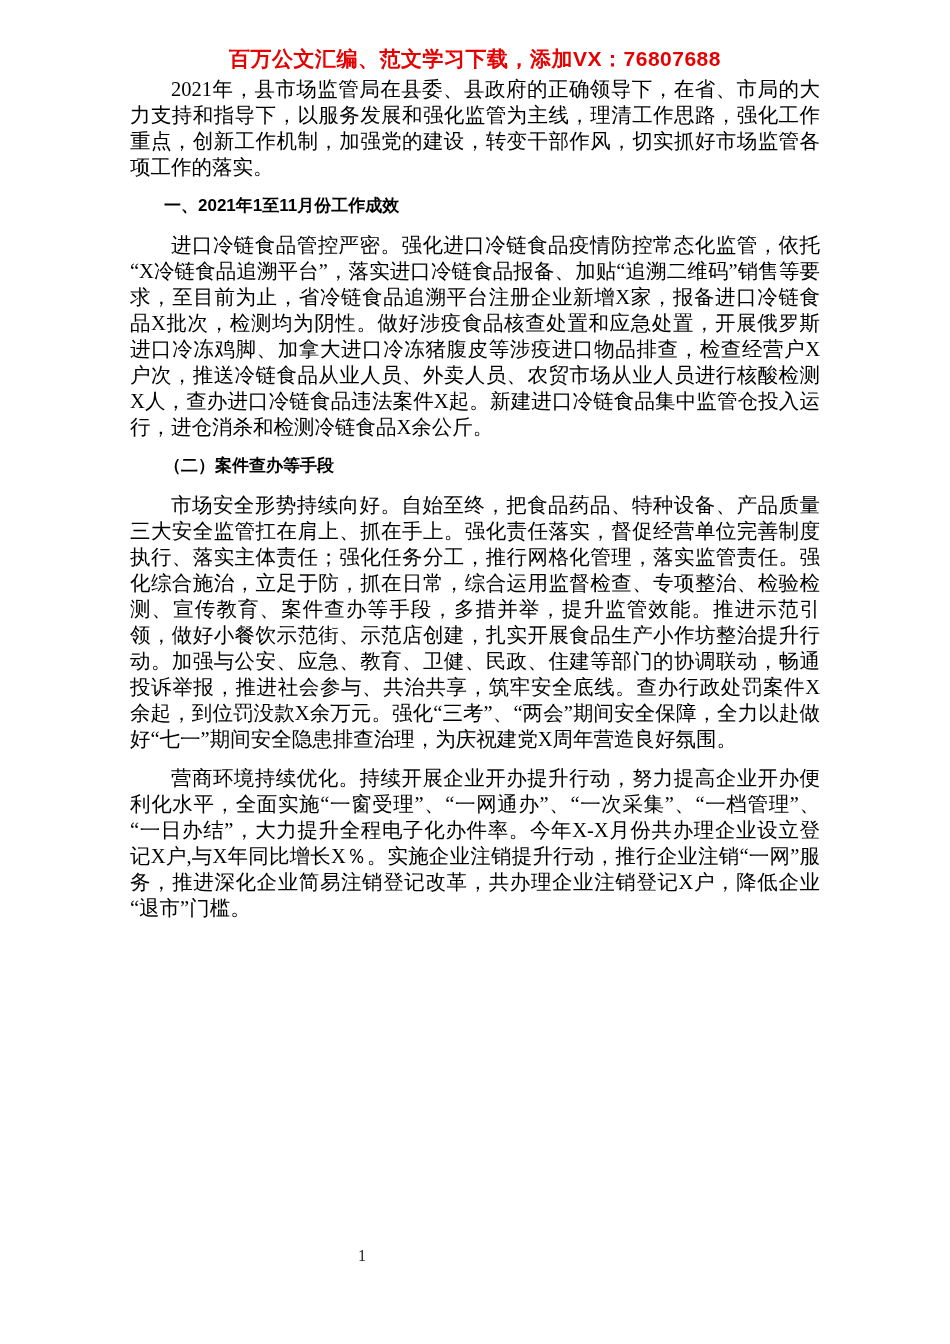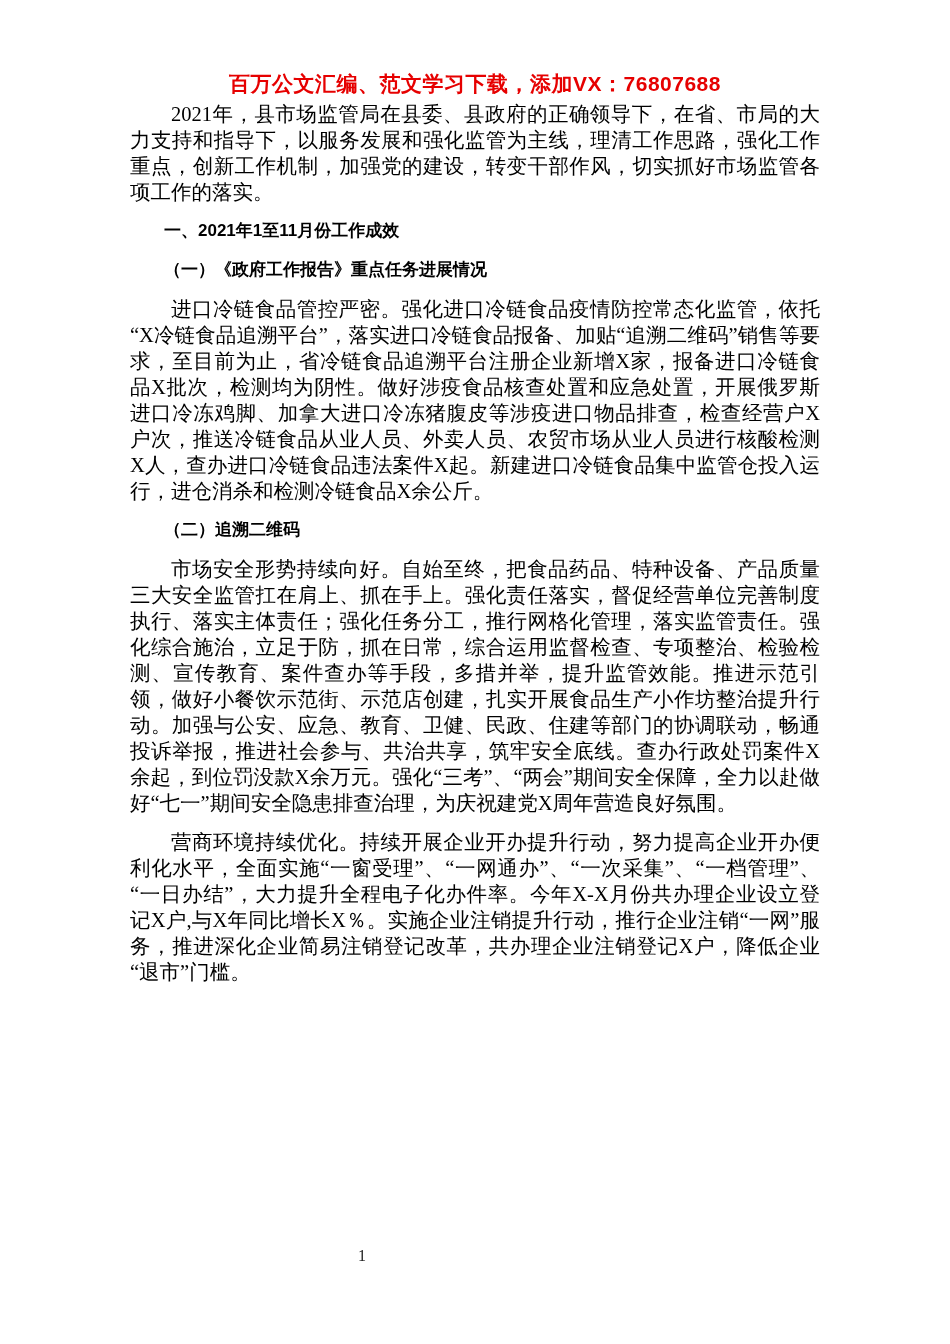--- a/index.html
+++ b/index.html
@@ -6,21 +6,21 @@
   body {
     width: 950px;
     height: 1344px;
     background: #ffffff;
     position: relative;
     font-family: "Liberation Serif", "DejaVu Serif", serif;
     color: #000000;
     overflow: hidden;
   }
   .promo-header {
-    padding-top: 70px;
+    padding-top: 45px;
     text-align: center;
     font-family: "Liberation Sans", "DejaVu Sans", sans-serif;
     font-weight: 600;
     font-size: 21px;
     line-height: 28px;
     color: #e60000;
     letter-spacing: 0.5px;
   }
   .content {
     width: 690px;
@@ -59,26 +59,25 @@
 <div>
 
   <div class="promo-header">百万公文汇编、范文学习下载，添加VX：76807688</div>
 
   <div class="content">
 
     <p class="para">2021年，县市场监管局在县委、县政府的正确领导下，在省、市局的大力支持和指导下，以服务发展和强化监管为主线，理清工作思路，强化工作重点，创新工作机制，加强党的建设，转变干部作风，切实抓好市场监管各项工作的落实。</p>
 
     <p class="heading-1">一、2021年1至11月份工作成效</p>
 
-    <p class="heading-2">（一）《政府工作报告》重点任务进展情况</p>
 
 
     <p class="para">进口冷链食品管控严密。强化进口冷链食品疫情防控常态化监管，依托“X冷链食品追溯平台”，落实进口冷链食品报备、加贴“追溯二维码”销售等要求，至目前为止，省冷链食品追溯平台注册企业新增X家，报备进口冷链食品X批次，检测均为阴性。做好涉疫食品核查处置和应急处置，开展俄罗斯进口冷冻鸡脚、加拿大进口冷冻猪腹皮等涉疫进口物品排查，检查经营户X户次，推送冷链食品从业人员、外卖人员、农贸市场从业人员进行核酸检测X人，查办进口冷链食品违法案件X起。新建进口冷链食品集中监管仓投入运行，进仓消杀和检测冷链食品X余公斤。</p>
 
-    <p class="heading-2">（二）追溯二维码</p>
+    <p class="heading-2">（二）案件查办等手段</p>
 
     <p class="para">市场安全形势持续向好。自始至终，把食品药品、特种设备、产品质量三大安全监管扛在肩上、抓在手上。强化责任落实，督促经营单位完善制度执行、落实主体责任；强化任务分工，推行网格化管理，落实监管责任。强化综合施治，立足于防，抓在日常，综合运用监督检查、专项整治、检验检测、宣传教育、案件查办等手段，多措并举，提升监管效能。推进示范引领，做好小餐饮示范街、示范店创建，扎实开展食品生产小作坊整治提升行动。加强与公安、应急、教育、卫健、民政、住建等部门的协调联动，畅通投诉举报，推进社会参与、共治共享，筑牢安全底线。查办行政处罚案件X余起，到位罚没款X余万元。强化“三考”、“两会”期间安全保障，全力以赴做好“七一”期间安全隐患排查治理，为庆祝建党X周年营造良好氛围。</p>
 
     <p class="para">营商环境持续优化。持续开展企业开办提升行动，努力提高企业开办便利化水平，全面实施“一窗受理”、“一网通办”、“一次采集”、“一档管理”、“一日办结”，大力提升全程电子化办件率。今年X-X月份共办理企业设立登记X户,与X年同比增长X％。实施企业注销提升行动，推行企业注销“一网”服务，推进深化企业简易注销登记改革，共办理企业注销登记X户，降低企业“退市”门槛。</p>
 
 
   </div>
 
   <div class="page-number">1</div>
 

